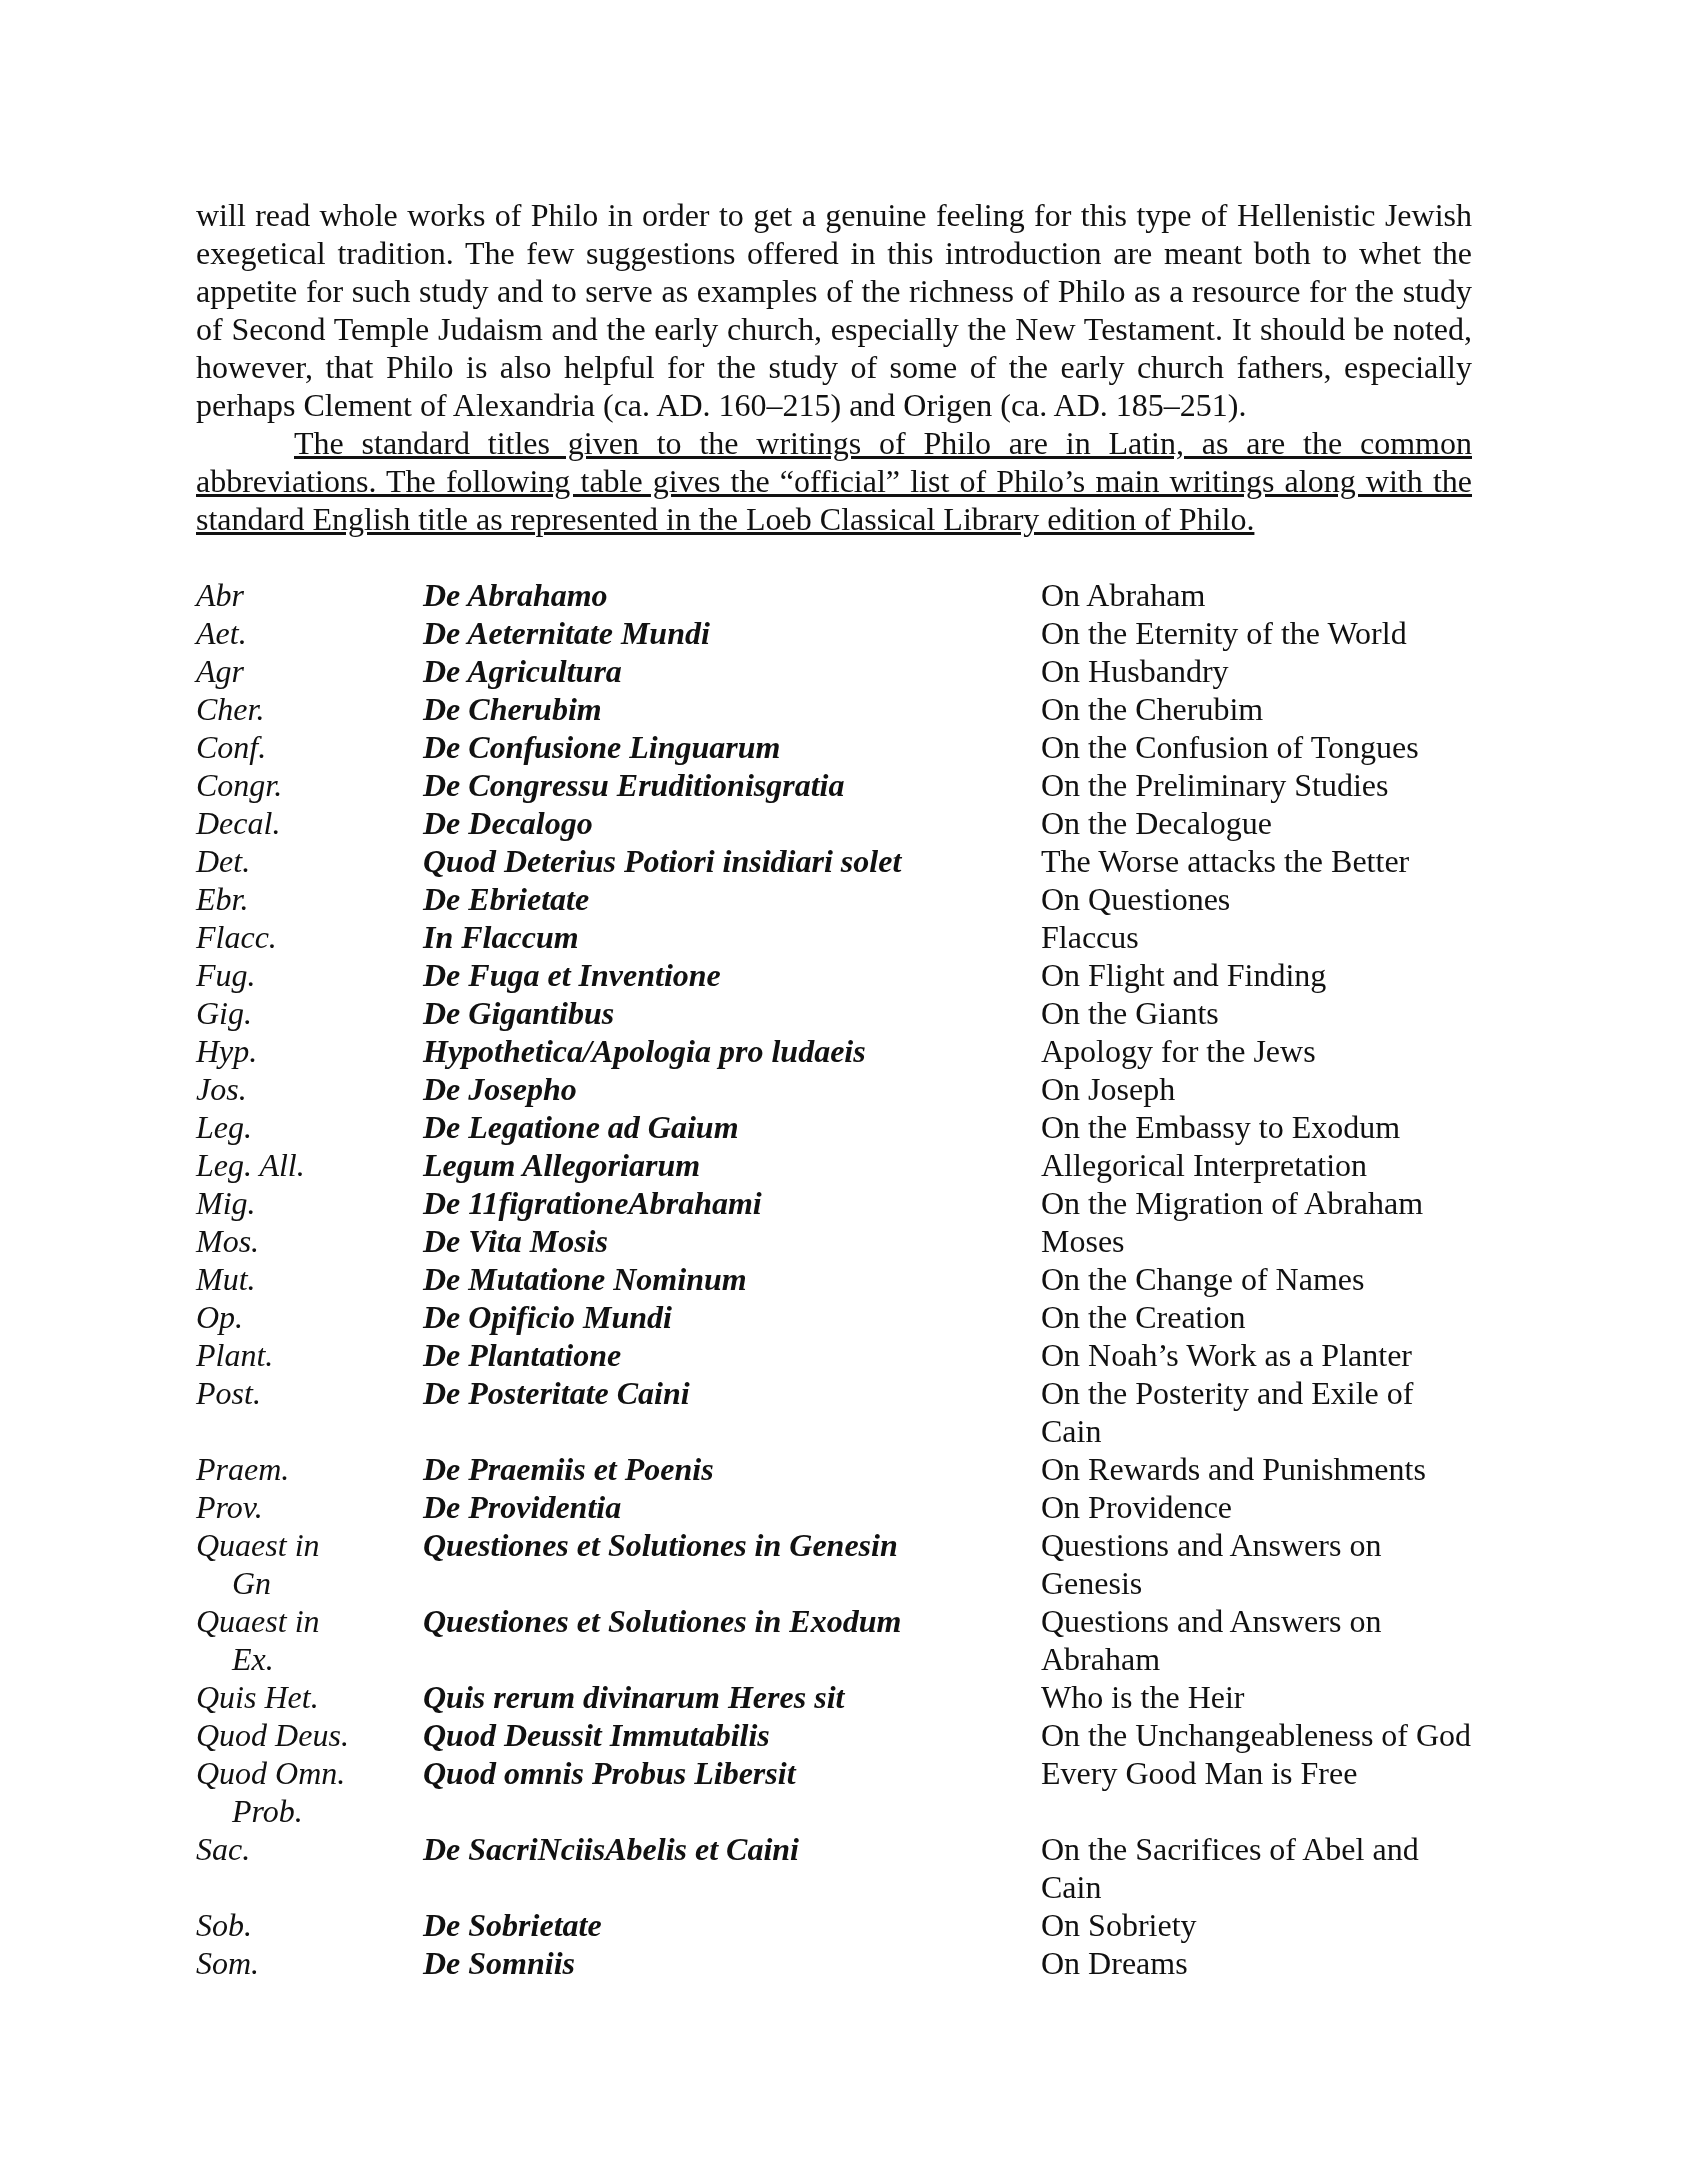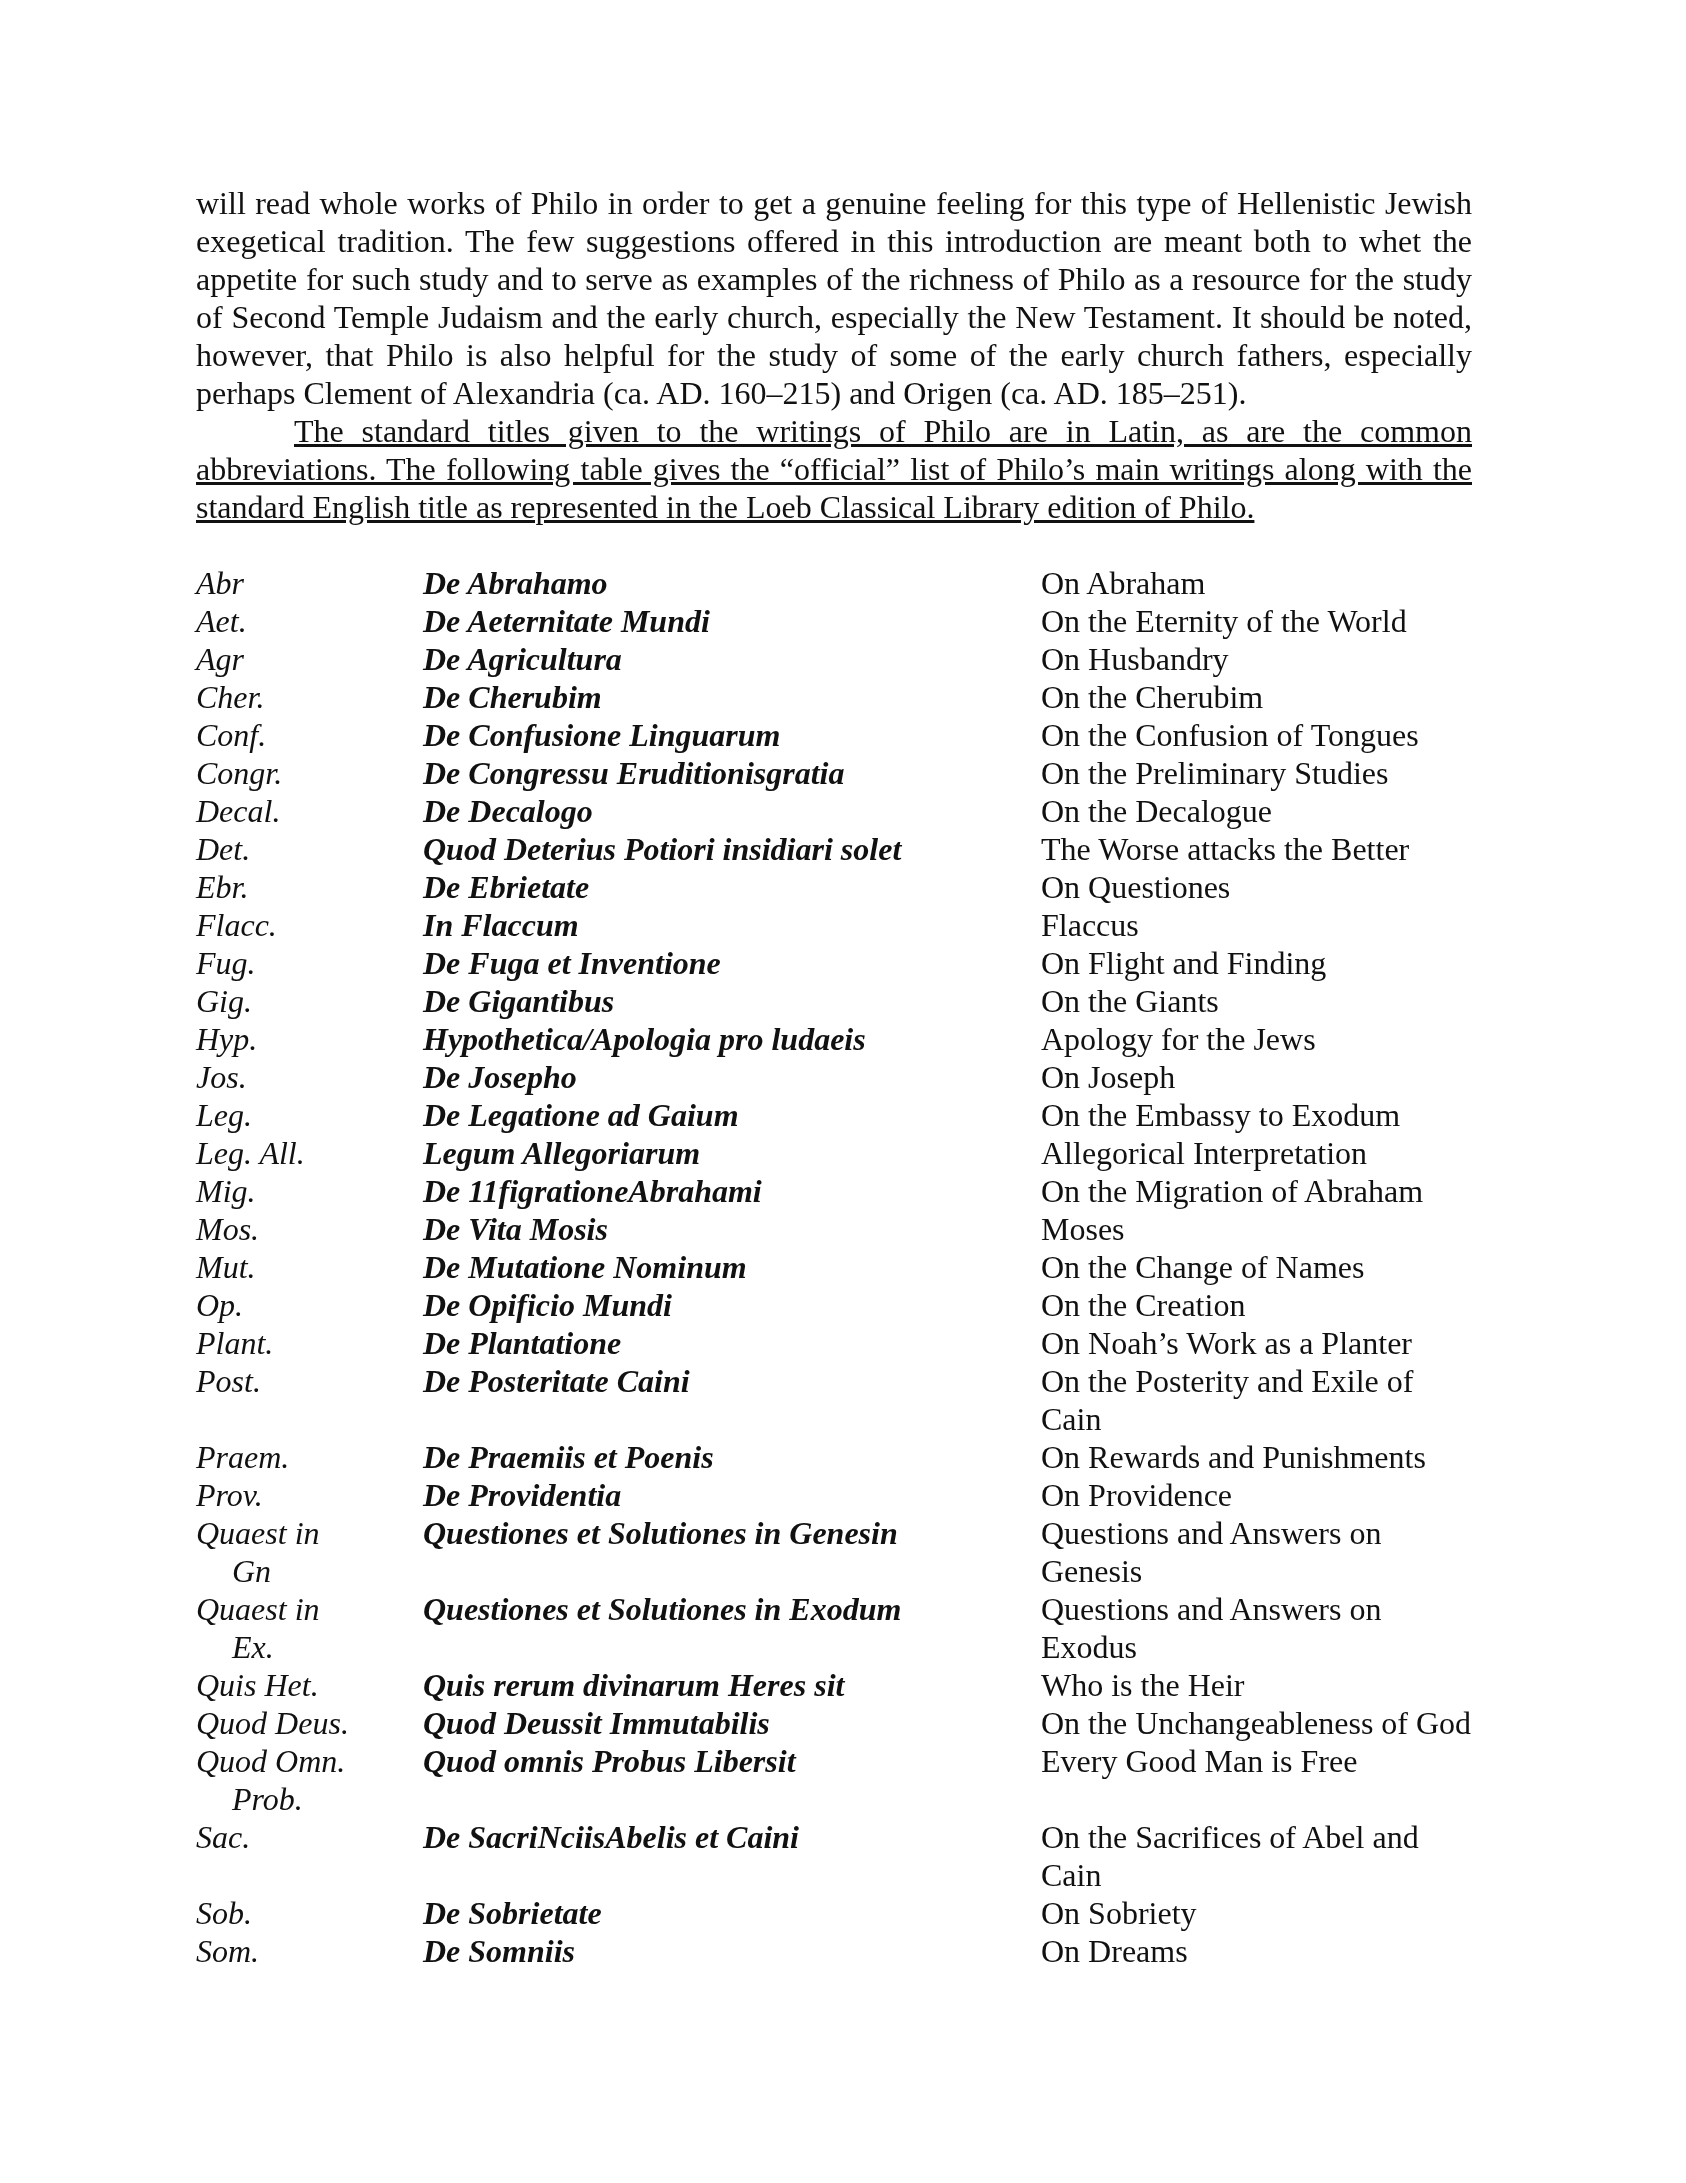--- a/index.html
+++ b/index.html
@@ -1,18 +1,18 @@
 <!DOCTYPE html>
 <html style="font-size:10.6px"><head>
 <meta charset="utf-8">
 <style>
   html, body { margin: 0; padding: 0; background: #ffffff; }
   body { width: 1687px; height: 2183px; position: relative; overflow: hidden; }
   .page {
-    position: absolute; left: 196px; top: 184px; width: 1276px;
+    position: absolute; left: 196px; top: 196px; width: 1276px;
     font-family: "Liberation Serif", "DejaVu Serif", serif;
     font-size: 32px; line-height: 38px; color: #111111;
   }
   .para { margin: 0; text-align: justify; text-align-last: left; }
   .para.indent { text-indent: 98px; text-decoration: underline; }
   .table { margin-top: 38px; width: 1276px; }
   .row { display: flex; align-items: flex-start; gap: 30px; }
   .abbr { width: 197px; font-style: italic; flex: none; }
   .latin { width: 588px; font-style: italic; flex: none; font-weight: bold; }
   .english { flex: 1; }
@@ -225,21 +225,21 @@
     </div>
     <div class="latin">Questiones et Solutiones in Genesin</div>
     <div class="english">Questions and Answers on Genesis</div>
   </div>
       <div class="row">
     <div class="abbr">
       <span>Quaest in</span>
       <span class="wrap">Ex.</span>
     </div>
     <div class="latin">Questiones et Solutiones in Exodum</div>
-    <div class="english">Questions and Answers on Exodus</div>
+    <div class="english">Questions and Answers on Abraham</div>
   </div>
       <div class="row">
     <div class="abbr">
       <span>Quis Het.</span>
       
     </div>
     <div class="latin">Quis rerum divinarum Heres sit</div>
     <div class="english">Who is the Heir</div>
   </div>
       <div class="row">

